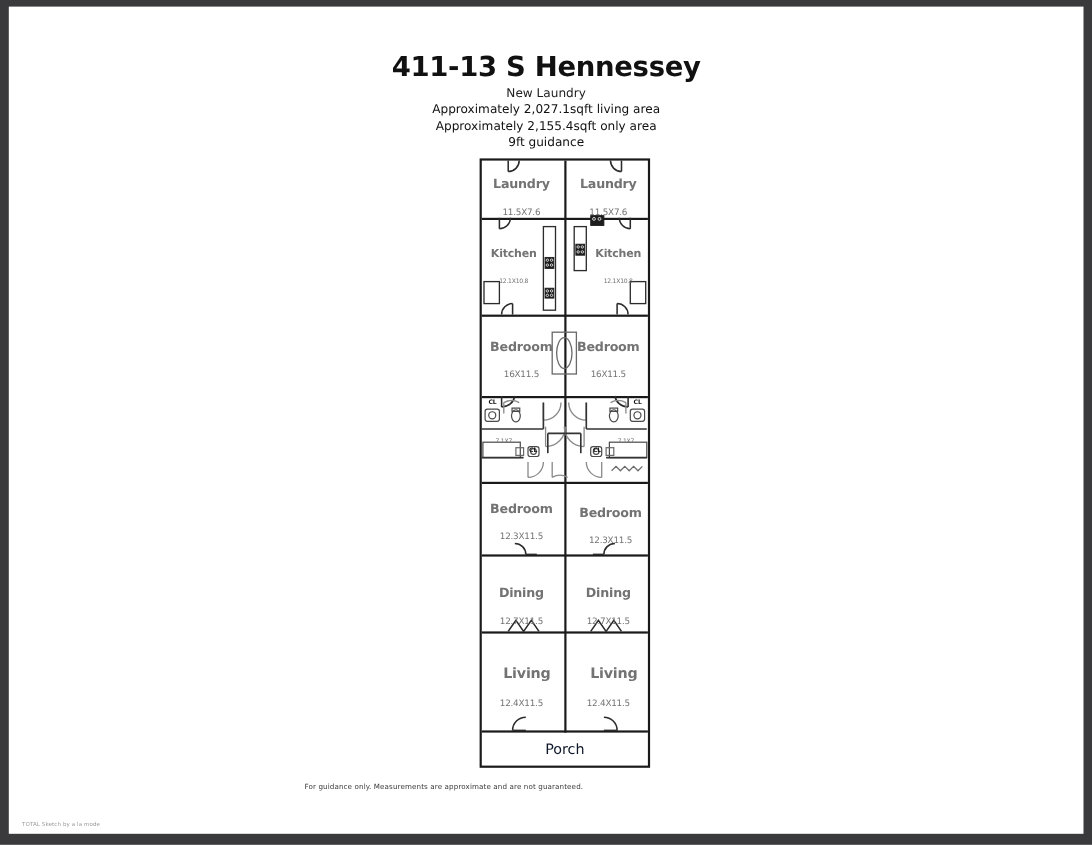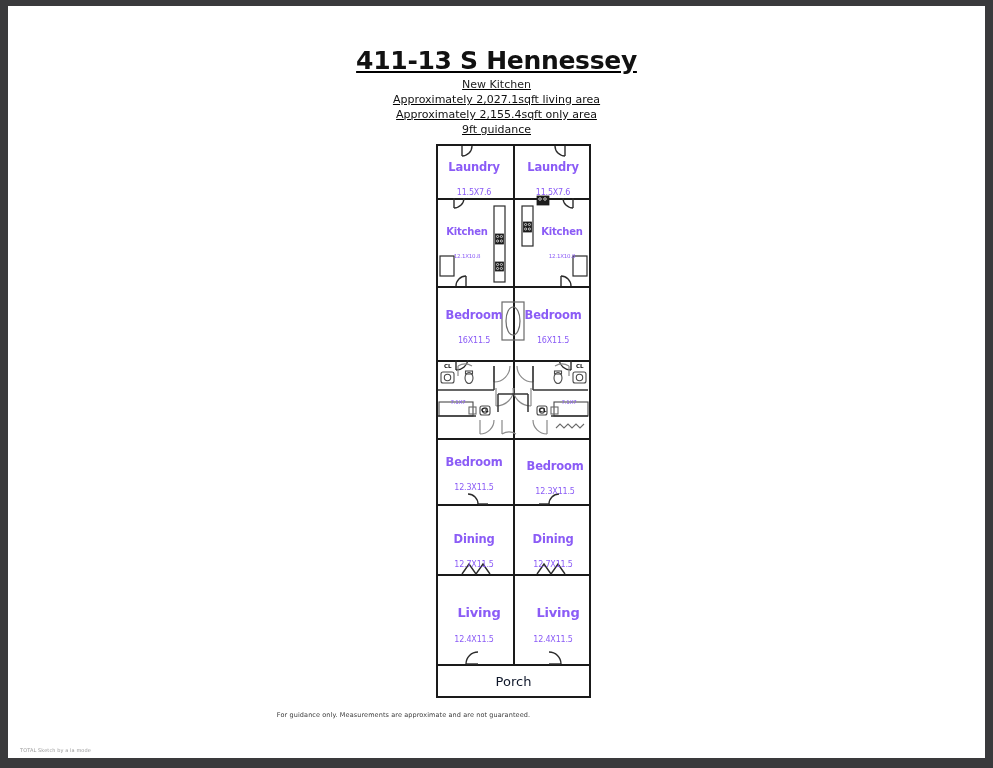--- a/index.html
+++ b/index.html
@@ -12,21 +12,20 @@
   .page{
     position:absolute;left:8px;top:6px;
     width:977px;height:752px;
     background:#ffffff;
     box-sizing:border-box;
     overflow:hidden;
   }
   .header{
     position:absolute;left:0;top:40px;width:977px;
     text-align:center;
-    text-decoration:underline;
   }
   .title{
     font-size:25px;font-weight:bold;color:#111;
     letter-spacing:-0.3px;line-height:30px;
     font-family:"DejaVu Sans", sans-serif;
   }
   .subtitle{
     font-size:11px;color:#222;line-height:15px;margin-top:1px;
   }
   .approx{
@@ -45,21 +44,21 @@
     border:2.5px solid #1a1a1a;
     box-sizing:border-box;
     background:#fff;
   }
   .wall{position:absolute;background:#1a1a1a;}
   .wall.h{height:2px;}
   .wall.v{width:2px;}
 
   .rlabel{
     position:absolute;text-align:center;
-    color:#8b5cf6;line-height:1.05;
+    color:#737373;line-height:1.05;
     white-space:nowrap;
   }
   .rname{font-weight:bold;font-size:11.5px;letter-spacing:-0.2px;}
   .rname.big{font-size:13px;margin-left:10px;}
   .rname.sm{font-size:10px;}
   .rdim{font-size:8px;margin-top:16px;letter-spacing:-0.2px;}
   .rdim.tiny{font-size:5.5px;}
   .cl{
     position:absolute;font-size:5.5px;font-weight:bold;color:#111;
   }
@@ -78,21 +77,21 @@
     font-size:5px;color:#9a9a9a;letter-spacing:0.1px;
   }
 </style>
 </head>
 <body>
 
 <div class="page">
 
   <div class="header">
     <div class="title">411-13 S Hennessey</div>
-    <div class="subtitle">New Kitchen</div>
+    <div class="subtitle">New Laundry</div>
     <div class="approx">
       <div>Approximately 2,027.1sqft living area</div>
       <div>Approximately 2,155.4sqft only area</div>
       <div>9ft guidance</div>
     </div>
   </div>
 
   <div class="plan">
     <div class="outer"></div>
 

